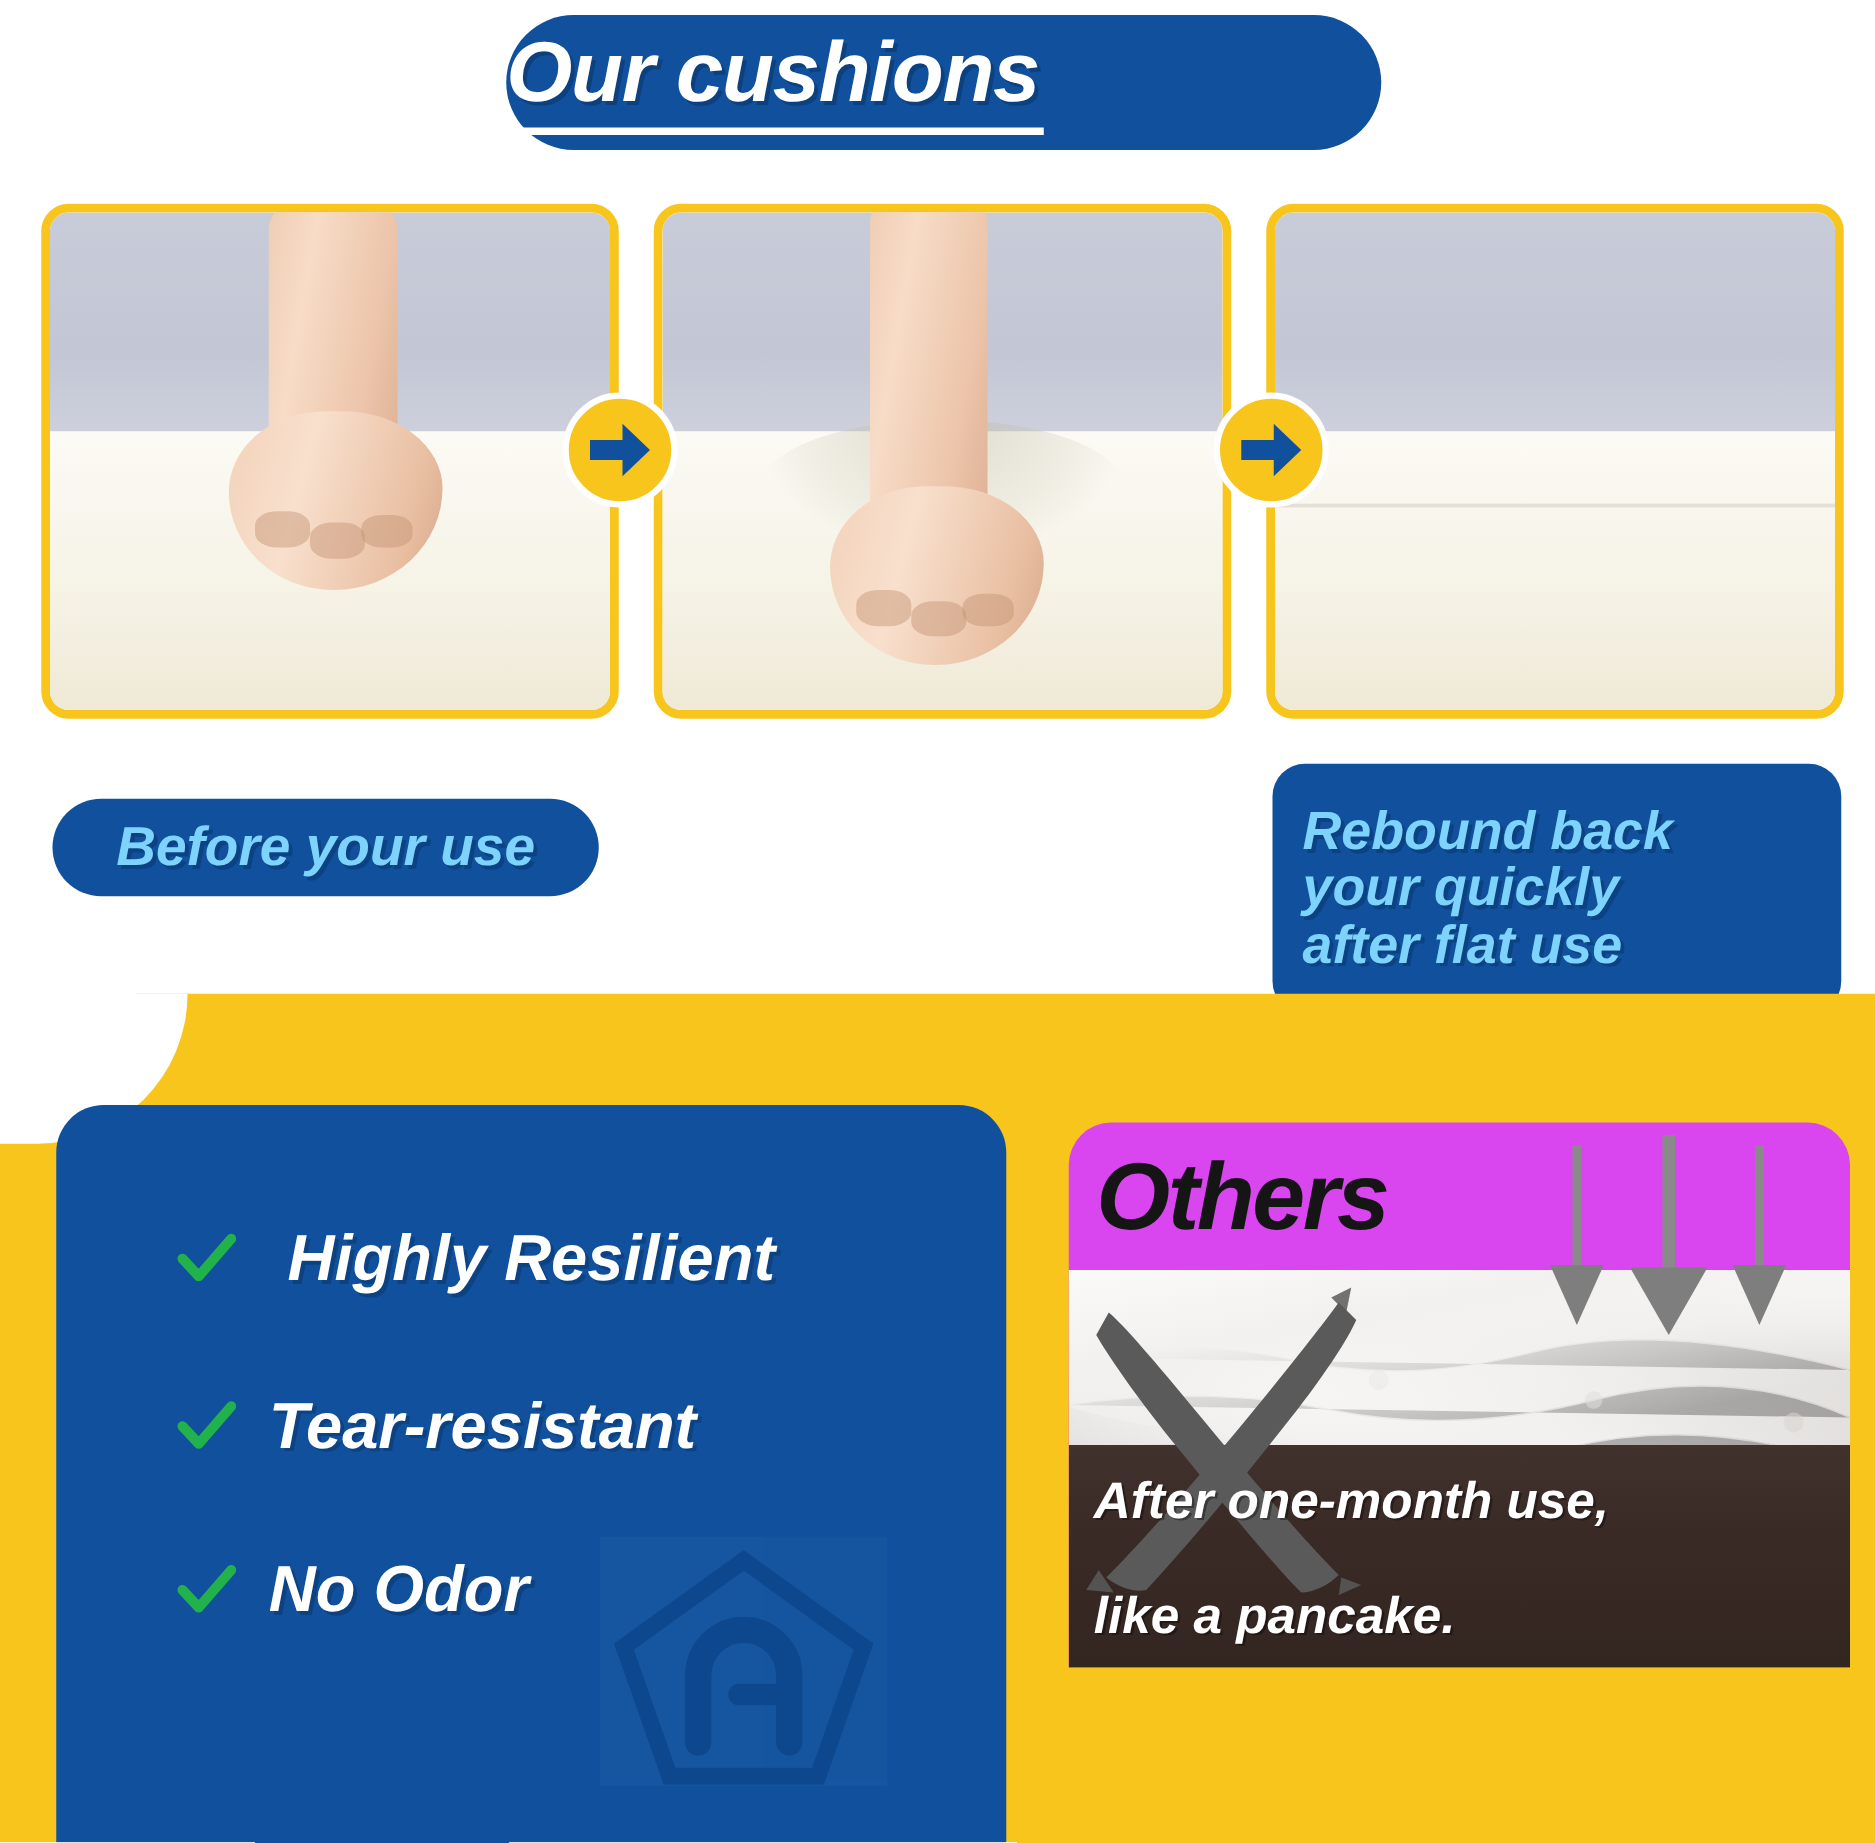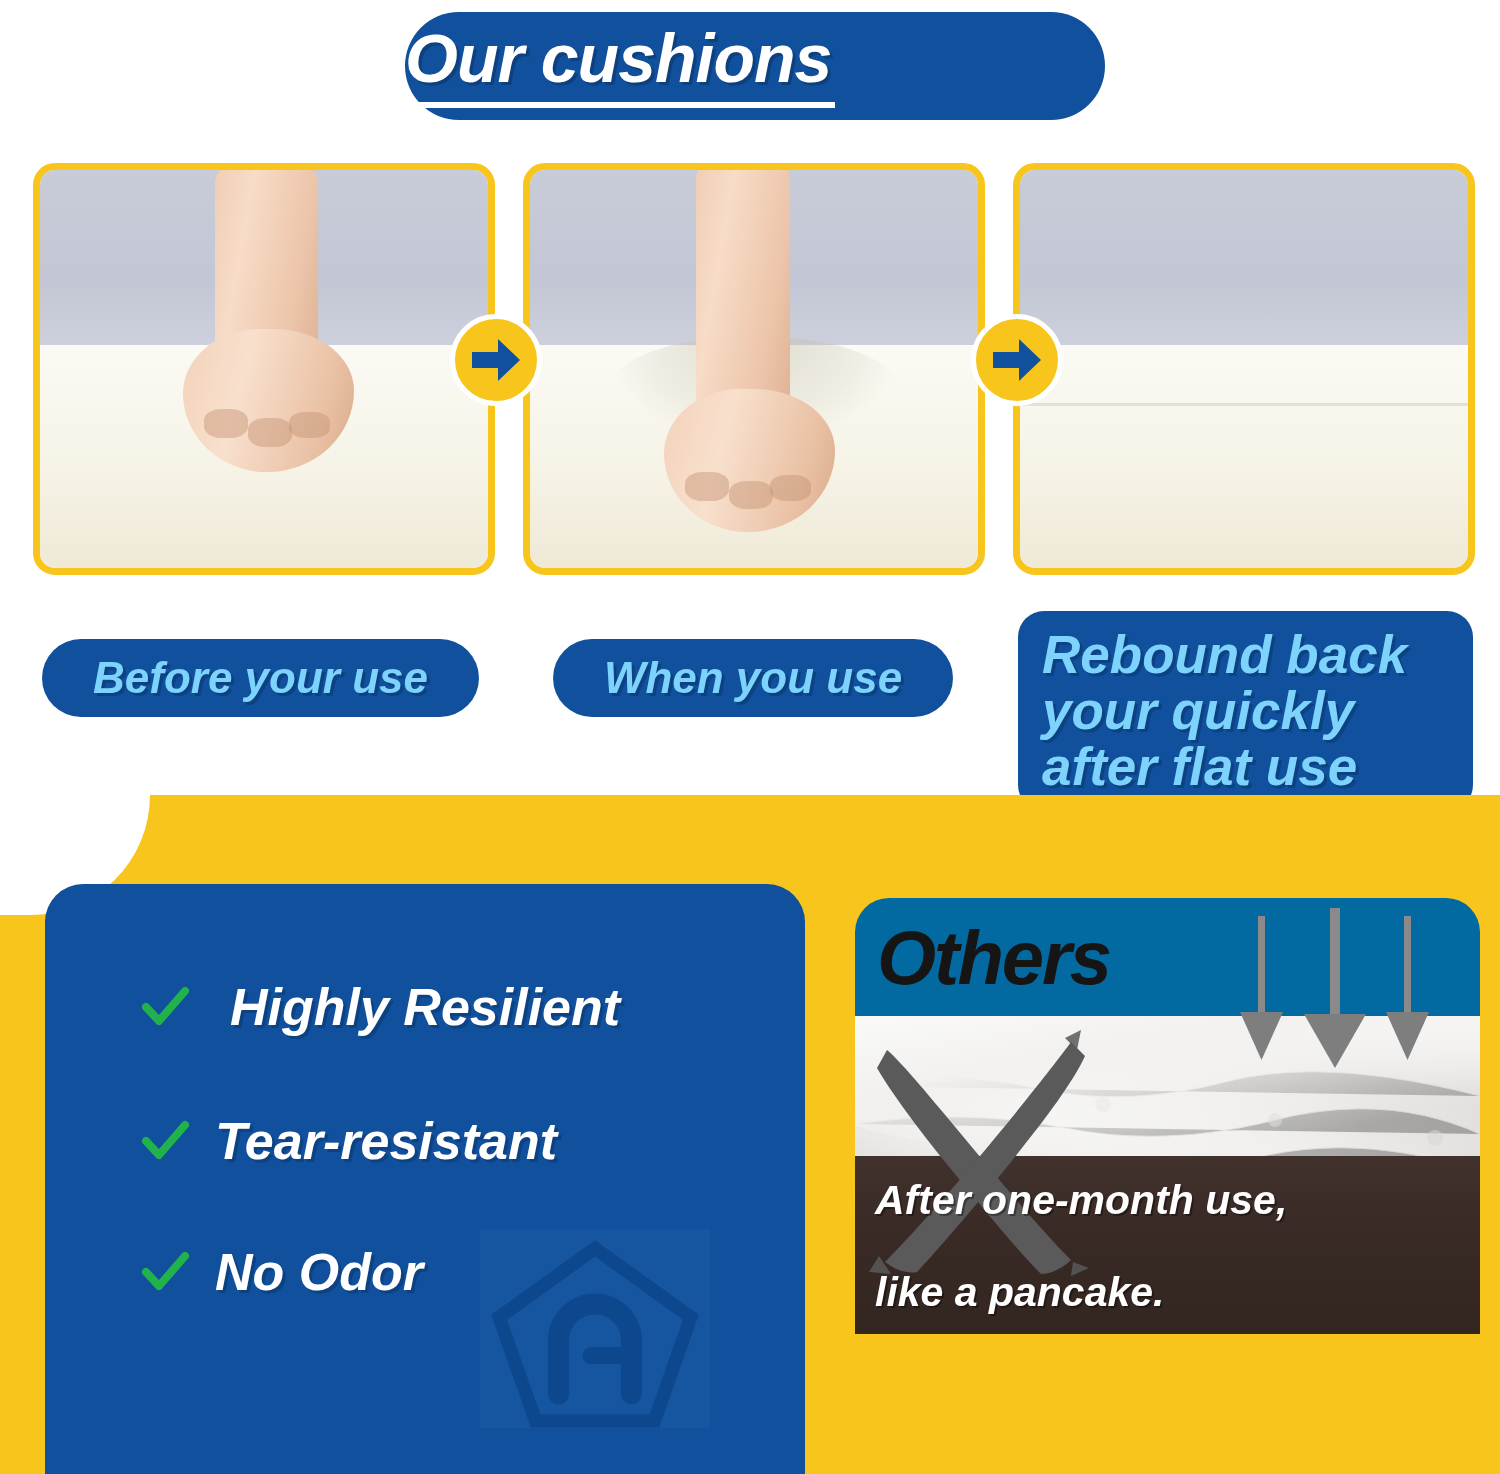--- a/index.html
+++ b/index.html
@@ -183,21 +183,21 @@
   .cap-2 .cap-text { font-size: 44px; }
   .cap-3 {
     left: 1018px; top: 611px;
     width: 455px; height: 200px;
     border-radius: 26px;
     padding: 0 24px;
     box-sizing: border-box;
     justify-content: flex-start;
   }
   .cap-3 .cap-text {
-    font-size: 53px;
+    font-size: 43px;
     text-align: left;
     line-height: 1.06;
   }
 
   
   .yellow-band {
     position: absolute;
     left: 0;
     top: 795px;
     width: 1500px;
@@ -259,21 +259,21 @@
     opacity: 0.40;
   }
 
   
   .others-card {
     position: absolute;
     left: 855px;
     top: 898px;
     width: 625px;
     height: 436px;
-    background: #0369a1;
+    background: #d946ef;
     border-radius: 34px 34px 0 0;
     overflow: hidden;
   }
   .others-title {
     position: absolute;
     left: 22px;
     top: 22px;
     font-size: 76px;
     font-weight: bold;
     font-style: italic;
@@ -385,23 +385,20 @@
     </svg>
   </div>
   <div class="step-arrow step-arrow-2">
     <svg width="52" height="46" viewBox="0 0 52 46">
       <path d="M2 15 H28 V2 L50 23 L28 44 V31 H2 Z" fill="#10509C"></path>
     </svg>
   </div>
 
   <div class="caption-pill cap-1">
     <span class="cap-text">Before your use</span>
-  </div>
-  <div class="caption-pill cap-2">
-    <span class="cap-text">When you use</span>
   </div>
   <div class="caption-pill cap-3">
     <span class="cap-text">
       <span>Rebound back</span><br>
       <span>your  quickly</span><br>
       <span>after flat use</span>
     </span>
   </div>
 
   <div class="yellow-band"></div>

